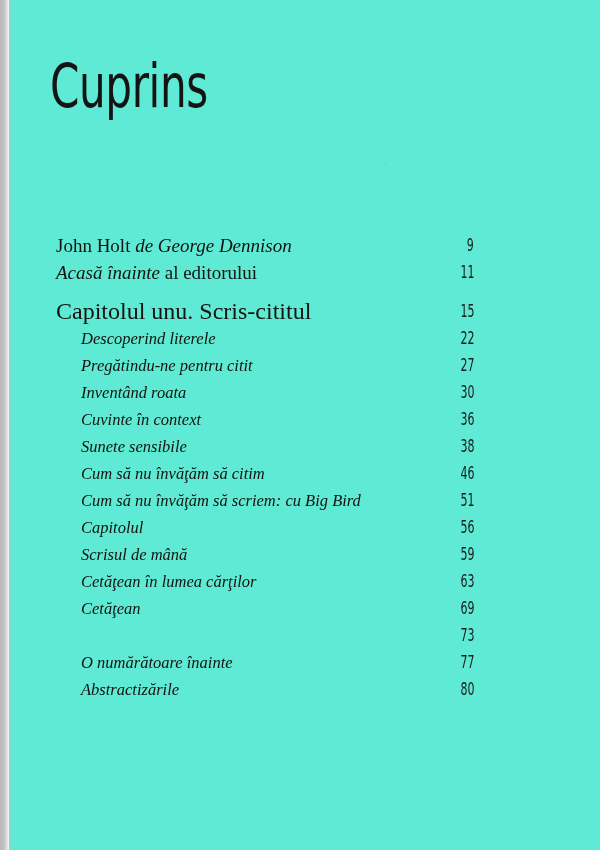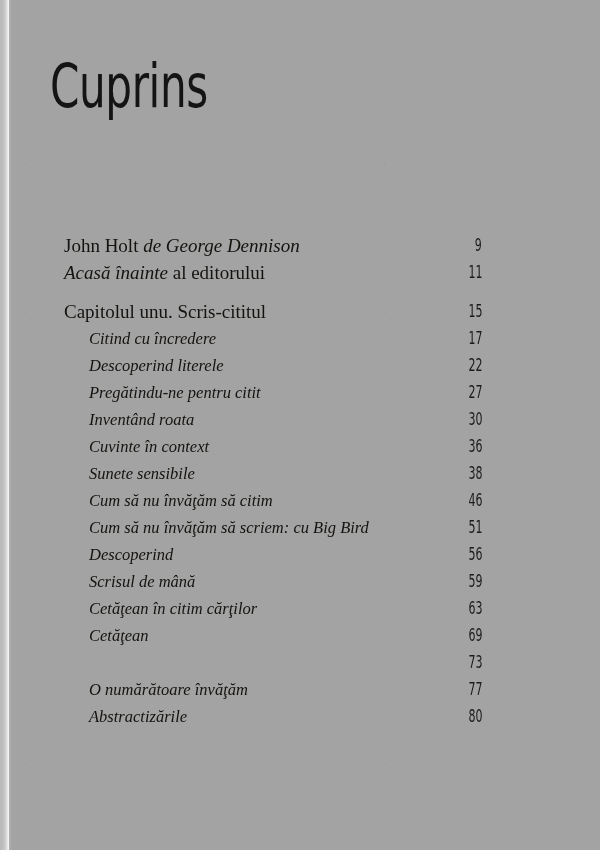--- a/index.html
+++ b/index.html
@@ -5,21 +5,21 @@
   html, body {
     margin: 0;
     padding: 0;
     background: #ffffff;
   }
 
   #page {
     position: relative;
     width: 600px;
     height: 850px;
-    background: #a3a3a3;
+    background: #5eead4;
     overflow: hidden;
     font-family: "Liberation Serif", "DejaVu Serif", serif;
     color: #15130f;
   }
 
   
   #grain {
     position: absolute;
     inset: 0;
     pointer-events: none;
@@ -72,38 +72,38 @@
     line-height: 1;
     color: #141414;
     transform: scaleX(.78);
     transform-origin: left top;
     white-space: nowrap;
   }
 
   
   #toc {
     position: absolute;
-    left: 12px;
+    left: 4px;
     top: 232px;
     width: 508px;
   }
 
   .row {
     position: relative;
     height: 27px;
     white-space: nowrap;
   }
   .row.gap-before { margin-top: 12px; }
 
   .label {
     position: absolute;
     top: 0;
     line-height: 27px;
   }
-  .row.level-chapter .label { left: 52px; font-size: 19px; text-align: center; }
+  .row.level-chapter .label { left: 52px; font-size: 24px; text-align: center; }
   .row.level-front   .label { left: 52px; font-size: 19px; }
   .row.level-sub     .label { left: 77px; font-size: 16.5px; }
 
   .label .it  { font-style: italic; }
   .label .rom { font-style: normal; }
 
   .page-num {
     position: absolute;
     top: 0;
     right: 38px;
@@ -132,24 +132,20 @@
       </div>
       <div class="row level-front">
         <span class="label"><span class="it">Acasă înainte</span><span class="rom"> al editorului</span></span>
         <span class="page-num">11</span>
       </div>
       <div class="row level-chapter gap-before">
         <span class="label"><span class="rom">Capitolul unu. Scris-cititul</span></span>
         <span class="page-num">15</span>
       </div>
       <div class="row level-sub">
-        <span class="label"><span class="it">Citind cu încredere</span></span>
-        <span class="page-num">17</span>
-      </div>
-      <div class="row level-sub">
         <span class="label"><span class="it">Descoperind literele</span></span>
         <span class="page-num">22</span>
       </div>
       <div class="row level-sub">
         <span class="label"><span class="it">Pregătindu-ne pentru citit</span></span>
         <span class="page-num">27</span>
       </div>
       <div class="row level-sub">
         <span class="label"><span class="it">Inventând roata</span></span>
         <span class="page-num">30</span>
@@ -164,40 +160,40 @@
       </div>
       <div class="row level-sub">
         <span class="label"><span class="it">Cum să nu învăţăm să citim</span></span>
         <span class="page-num">46</span>
       </div>
       <div class="row level-sub">
         <span class="label"><span class="it">Cum să nu învăţăm să scriem: cu Big Bird</span></span>
         <span class="page-num">51</span>
       </div>
       <div class="row level-sub">
-        <span class="label"><span class="it">Descoperind</span></span>
+        <span class="label"><span class="it">Capitolul</span></span>
         <span class="page-num">56</span>
       </div>
       <div class="row level-sub">
         <span class="label"><span class="it">Scrisul de mână</span></span>
         <span class="page-num">59</span>
       </div>
       <div class="row level-sub">
-        <span class="label"><span class="it">Cetăţean în citim cărţilor</span></span>
+        <span class="label"><span class="it">Cetăţean în lumea cărţilor</span></span>
         <span class="page-num">63</span>
       </div>
       <div class="row level-sub">
         <span class="label"><span class="it">Cetăţean</span></span>
         <span class="page-num">69</span>
       </div>
       <div class="row level-sub">
         <span class="page-num">73</span>
       </div>
       <div class="row level-sub">
-        <span class="label"><span class="it">O numărătoare învăţăm</span></span>
+        <span class="label"><span class="it">O numărătoare înainte</span></span>
         <span class="page-num">77</span>
       </div>
       <div class="row level-sub">
         <span class="label"><span class="it">Abstractizările</span></span>
         <span class="page-num">80</span>
       </div>
     </div>
 
   <div id="grain"></div>
 </div>

